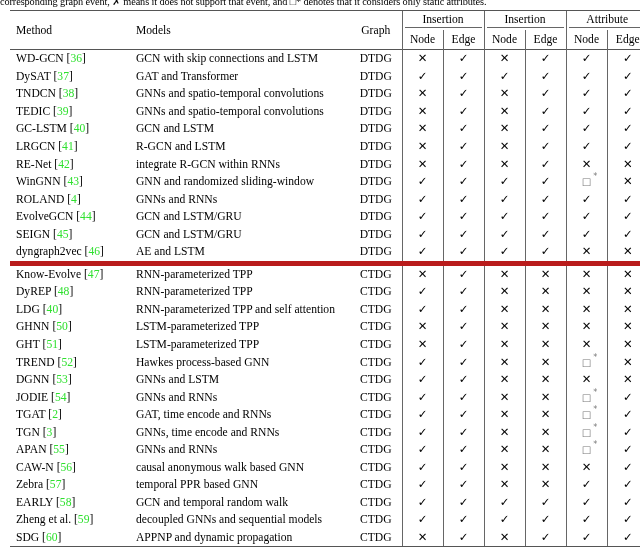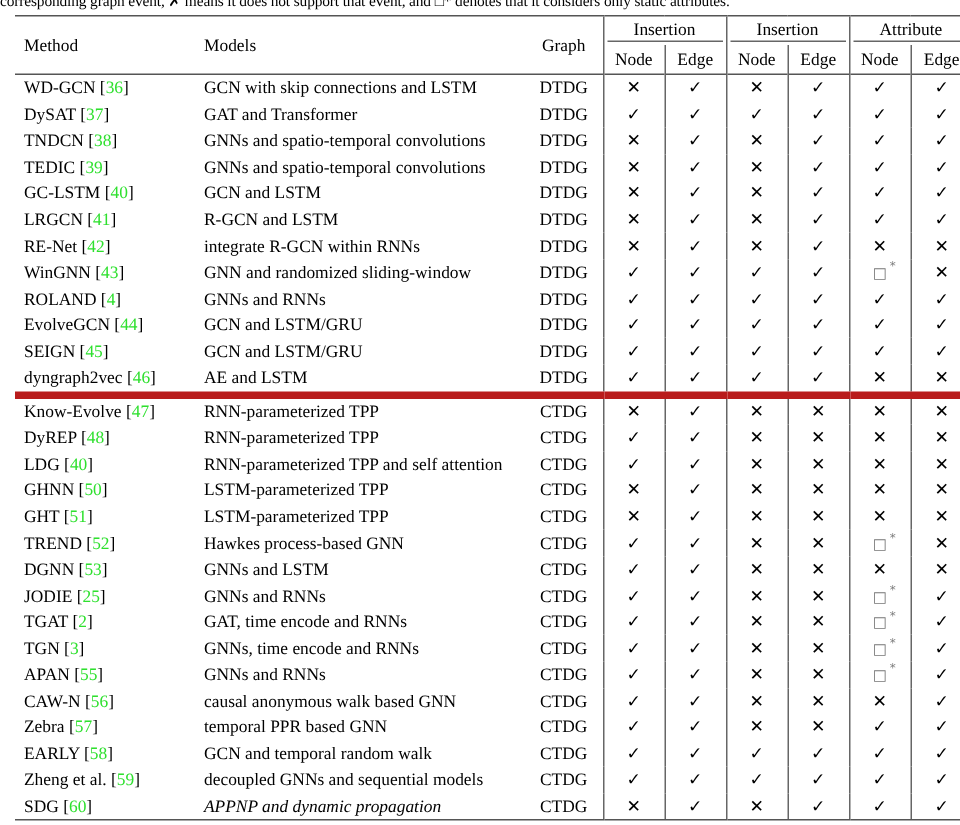--- a/index.html
+++ b/index.html
@@ -376,21 +376,21 @@
           <td class="cell-models">GNNs and LSTM</td>
           <td class="cell-graph">CTDG</td>
           <td class="cell-sym vl"><span class="sym-check">✓</span></td>
           <td class="cell-sym vl"><span class="sym-check">✓</span></td>
           <td class="cell-sym vl"><span class="sym-cross">✕</span></td>
           <td class="cell-sym vl"><span class="sym-cross">✕</span></td>
           <td class="cell-sym vl"><span class="sym-cross">✕</span></td>
           <td class="cell-sym vl"><span class="sym-cross">✕</span></td>
         </tr>
         <tr class="datarow">
-          <td class="cell-method"><span>JODIE</span> <span>[<span class="ref">25</span>]</span></td>
+          <td class="cell-method"><span>JODIE</span> <span>[<span class="ref">54</span>]</span></td>
           <td class="cell-models">GNNs and RNNs</td>
           <td class="cell-graph">CTDG</td>
           <td class="cell-sym vl"><span class="sym-check">✓</span></td>
           <td class="cell-sym vl"><span class="sym-check">✓</span></td>
           <td class="cell-sym vl"><span class="sym-cross">✕</span></td>
           <td class="cell-sym vl"><span class="sym-cross">✕</span></td>
           <td class="cell-sym vl"><span class="sym-boxstar">□<span class="star">*</span></span></td>
           <td class="cell-sym vl"><span class="sym-check">✓</span></td>
         </tr>
         <tr class="datarow">
@@ -465,21 +465,21 @@
           <td class="cell-graph">CTDG</td>
           <td class="cell-sym vl"><span class="sym-check">✓</span></td>
           <td class="cell-sym vl"><span class="sym-check">✓</span></td>
           <td class="cell-sym vl"><span class="sym-check">✓</span></td>
           <td class="cell-sym vl"><span class="sym-check">✓</span></td>
           <td class="cell-sym vl"><span class="sym-check">✓</span></td>
           <td class="cell-sym vl"><span class="sym-check">✓</span></td>
         </tr>
         <tr class="datarow">
           <td class="cell-method" style="border-bottom: 1.6px solid rgb(85, 85, 85);"><span>SDG</span> <span>[<span class="ref">60</span>]</span></td>
-          <td class="cell-models" style="border-bottom: 1.6px solid rgb(85, 85, 85); font-style: italic;">APPNP and dynamic propagation</td>
+          <td class="cell-models" style="border-bottom: 1.6px solid rgb(85, 85, 85);">APPNP and dynamic propagation</td>
           <td class="cell-graph" style="border-bottom: 1.6px solid rgb(85, 85, 85);">CTDG</td>
           <td class="cell-sym vl" style="border-bottom: 1.6px solid rgb(85, 85, 85);"><span class="sym-cross">✕</span></td>
           <td class="cell-sym vl" style="border-bottom: 1.6px solid rgb(85, 85, 85);"><span class="sym-check">✓</span></td>
           <td class="cell-sym vl" style="border-bottom: 1.6px solid rgb(85, 85, 85);"><span class="sym-cross">✕</span></td>
           <td class="cell-sym vl" style="border-bottom: 1.6px solid rgb(85, 85, 85);"><span class="sym-check">✓</span></td>
           <td class="cell-sym vl" style="border-bottom: 1.6px solid rgb(85, 85, 85);"><span class="sym-check">✓</span></td>
           <td class="cell-sym vl" style="border-bottom: 1.6px solid rgb(85, 85, 85);"><span class="sym-check">✓</span></td>
         </tr>
       </tbody>
   </table>

